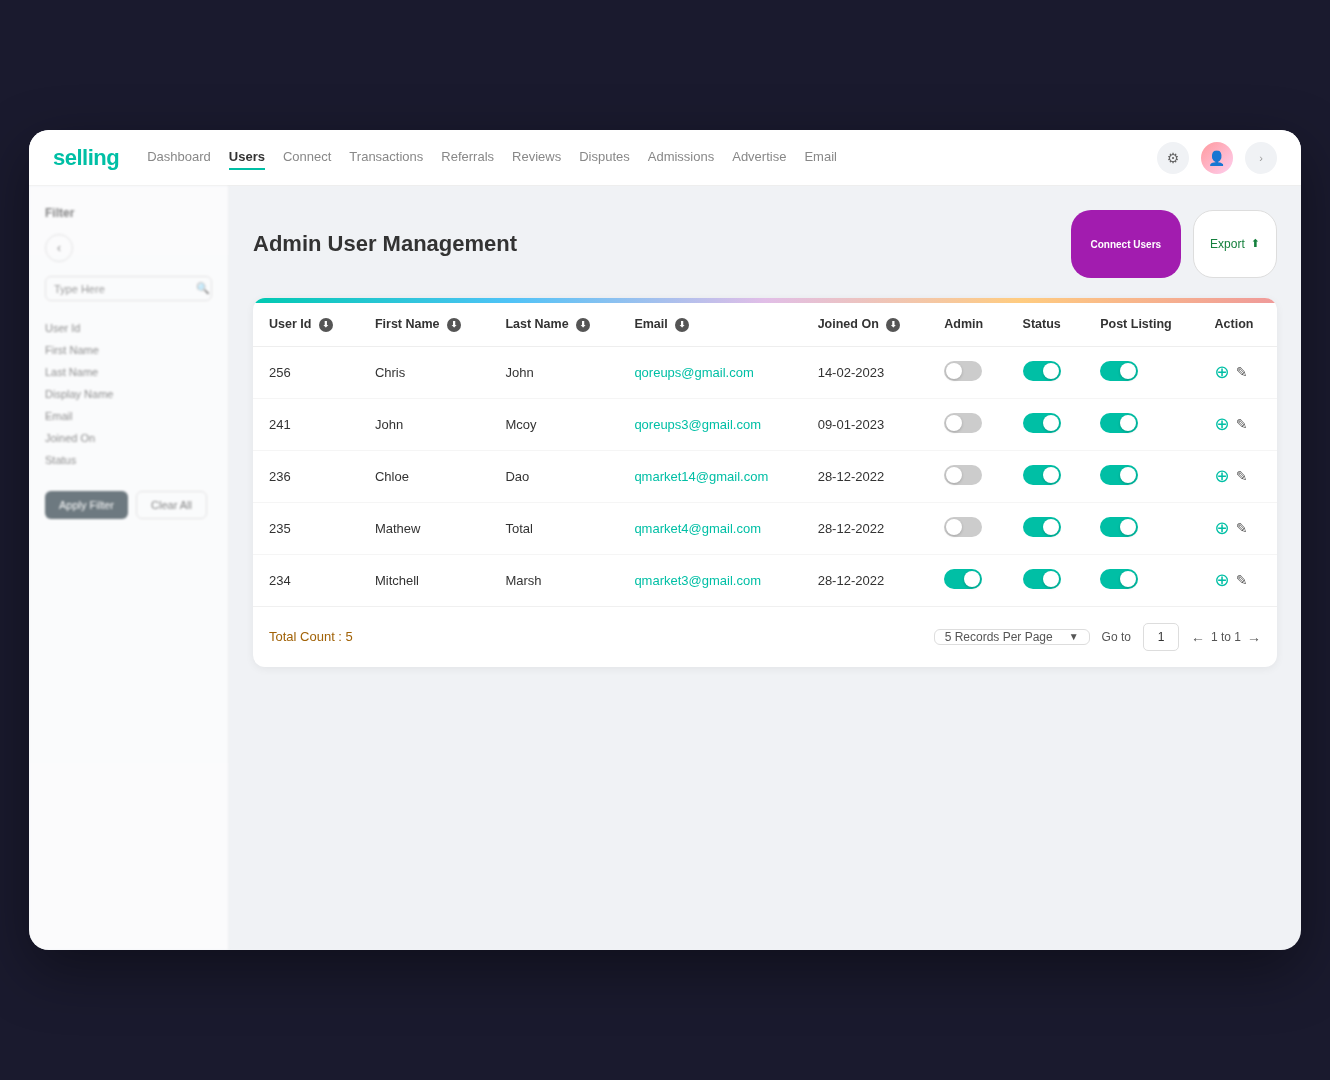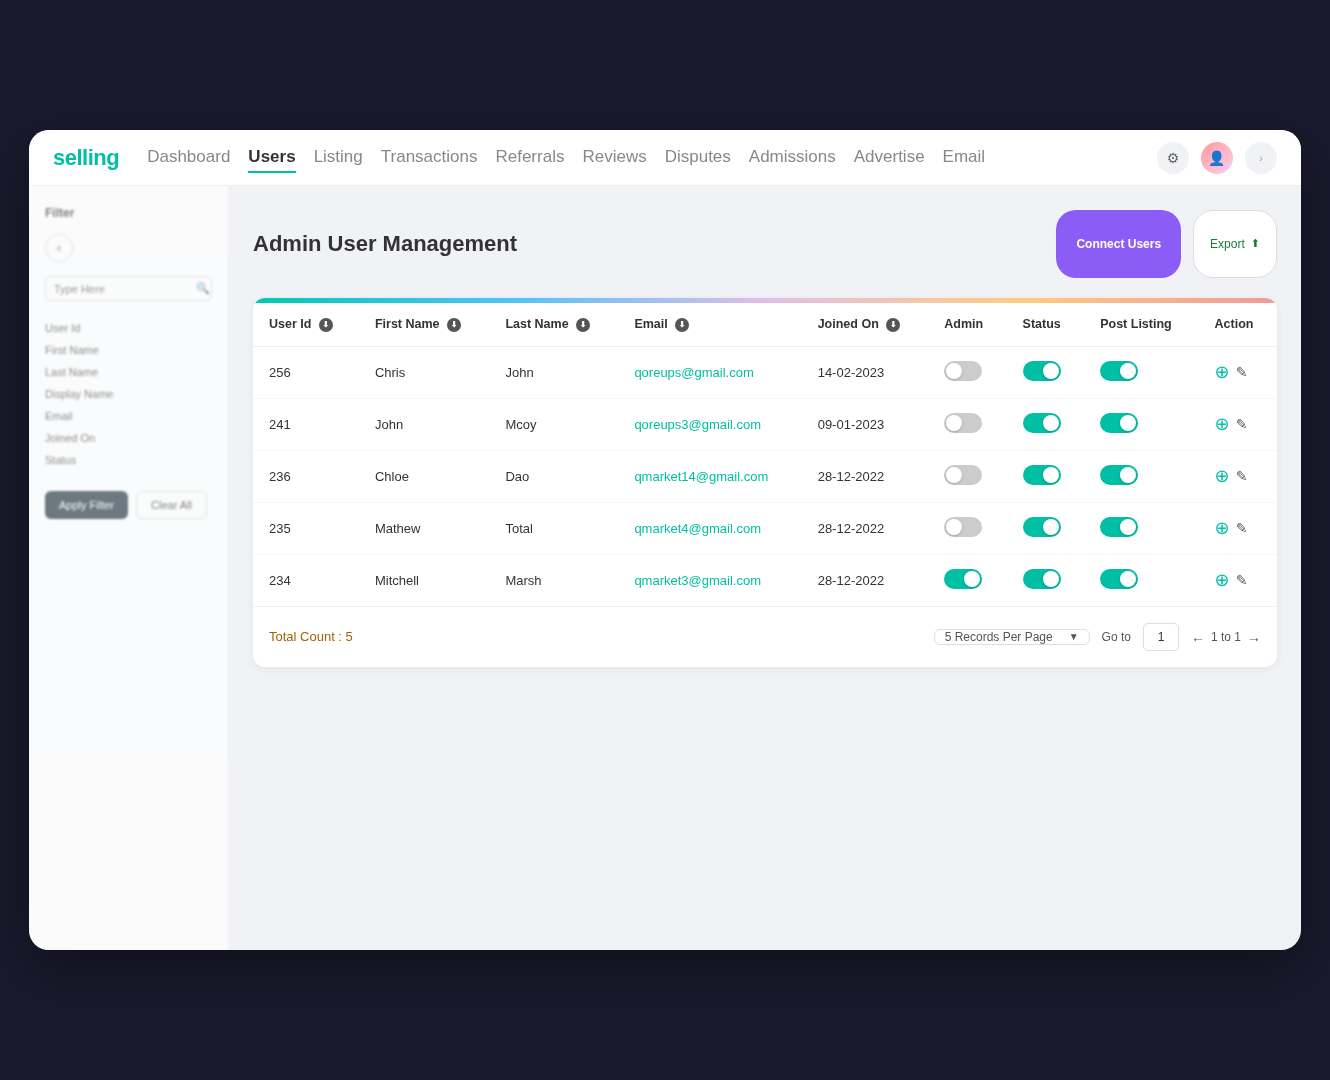--- a/index.html
+++ b/index.html
@@ -37,21 +37,21 @@
       color: #00bfa5;
       margin-right: 28px;
       letter-spacing: -0.5px;
     }
     .nav-items {
       display: flex;
       gap: 18px;
       flex: 1;
     }
     .nav-item {
-      font-size: 17px;
+      font-size: 13px;
       color: #888;
       cursor: pointer;
       padding: 4px 0;
       white-space: nowrap;
     }
     .nav-item.active {
       color: #333;
       font-weight: 600;
       border-bottom: 2px solid #00bfa5;
     }
@@ -183,26 +183,26 @@
     .page-title {
       font-size: 22px;
       font-weight: 700;
       color: #333;
     }
     .header-actions {
       display: flex;
       gap: 12px;
     }
     .btn-connect {
-      background: #8b5cf6;
+      background: #a21caf;
       color: white;
       border: none;
       border-radius: 20px;
       padding: 9px 20px;
-      font-size: 12px;
+      font-size: 10px;
       font-weight: 600;
       cursor: pointer;
       white-space: nowrap;
     }
     .btn-export {
       background: white;
       color: #15803d;
       border: 1px solid #ddd;
       border-radius: 20px;
       padding: 26px 16px;
@@ -377,21 +377,21 @@
 <body>
 
 <div class="app-window">
 
   <nav class="top-nav">
     <div class="logo">selling</div>
     <div class="nav-items">
 
     <div class="nav-item">Dashboard</div>
         <div class="nav-item active">Users</div>
-        <div class="nav-item">Listing</div>
+        <div class="nav-item">Connect</div>
         <div class="nav-item">Transactions</div>
         <div class="nav-item">Referrals</div>
         <div class="nav-item">Reviews</div>
         <div class="nav-item">Disputes</div>
         <div class="nav-item">Admissions</div>
         <div class="nav-item">Advertise</div>
         <div class="nav-item">Email</div>
       </div>
     <div class="nav-right">
       <div class="nav-icon-btn">⚙</div>

